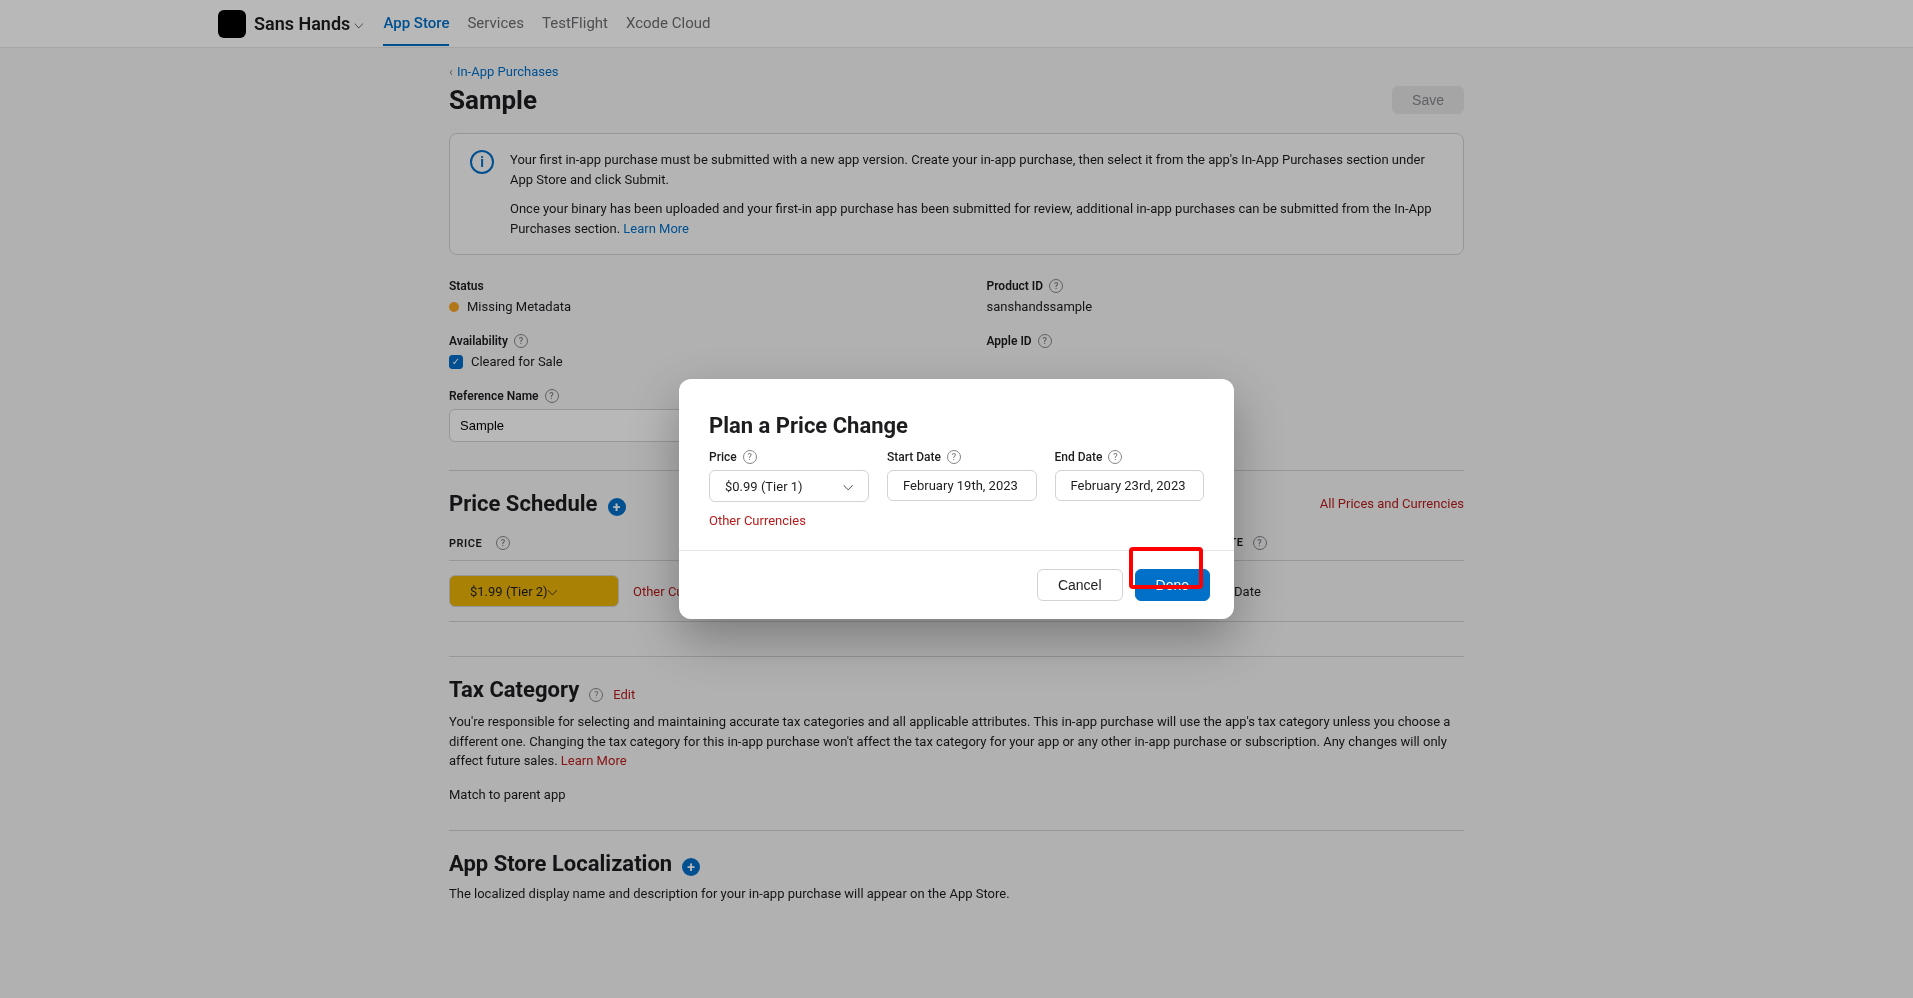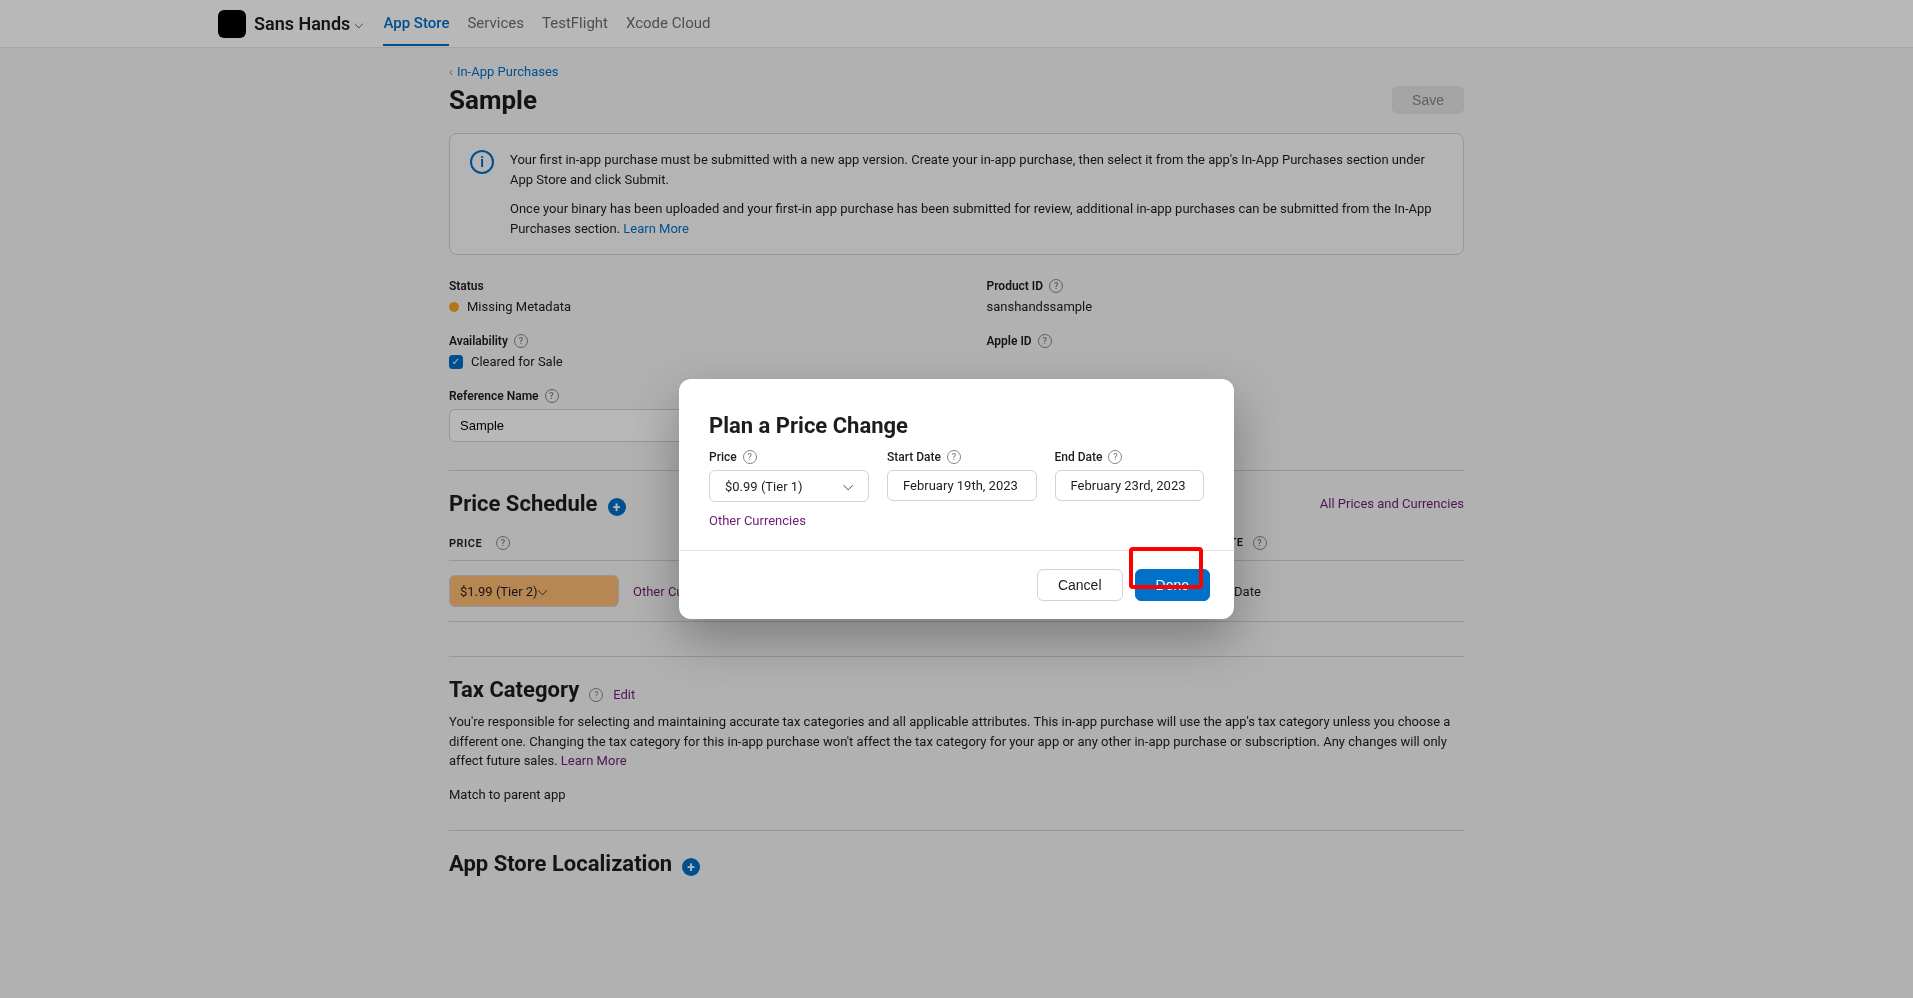--- a/index.html
+++ b/index.html
@@ -83,30 +83,30 @@
   border-radius:6px; font-size:13px; background:#fff;
 }
 .divider { border:none; border-top:1px solid #d2d2d7; margin: 28px 0 20px; }
 .section-head { display:flex; align-items:center; gap:10px; margin-bottom:10px; justify-content: space-between; }
 .section-title { font-size: 22px; font-weight: 700; }
 .section-left { display:flex; align-items:flex-end; gap:10px; }
 .plus-icon {
   width:18px; height:18px; border-radius:50%; background:#0070c9; color:#fff;
   display:flex; align-items:center; justify-content:center; font-size:14px; font-weight:700;
 }
-.link { color:#701a75; font-size:13px; }
+.link { color:#b91c1c; font-size:13px; }
 .table { width:100%; }
 .table-header { display:flex; padding:10px 0; border-bottom:1px solid #d2d2d7; font-size:11px; font-weight:600; letter-spacing:0.5px; color:#1d1d1f; }
 .table-row { display:flex; padding:14px 0; border-bottom:1px solid #d2d2d7; font-size:13px; align-items:center; }
 .col-price { flex:0 0 480px; display:flex; align-items:center; gap:14px; }
 .col-start { flex:0 0 260px; }
 .col-end { flex:1; }
 .tier-select {
-  border:1px solid #d2d2d7; border-radius:6px; padding:7px 10px;
-  font-size:13px; background:#fdba74; width:170px;
+  border:1px solid #d2d2d7; border-radius:6px; padding:7px 20px;
+  font-size:13px; background:#eab308; width:170px;
   display:flex; align-items:center;
 }
 .tax-desc { font-size:13px; color:#1d1d1f; line-height:1.5; margin-bottom:16px; }
 .category-label { font-size:12px; font-weight:600; margin-bottom:4px; }
 .category-val { font-size:13px; }
 .localization-desc { font-size:13px; color:#1d1d1f; }
 
 .overlay {
   position:absolute; inset:0; background:rgba(0,0,0,0.28);
   display:flex; align-items:center; justify-content:center;
@@ -271,20 +271,21 @@
   <div class="category-val">Match to parent app</div>
 
   <hr class="divider">
 
   <div class="section-head">
     <div class="section-left">
       <span class="section-title">App Store Localization</span>
       <span class="plus-icon">+</span>
     </div>
   </div>
+  <p class="localization-desc">The localized display name and description for your in-app purchase will appear on the App Store.</p>
 </div>
 
 <div class="overlay">
   <div class="modal" style="position:relative;">
     <div class="modal-body">
       <h2 class="modal-title">Plan a Price Change</h2>
       <div class="modal-fields">
         <div class="m-field" style="flex:0 0 160px;">
           <div class="field-label">
             <span>Price</span>

